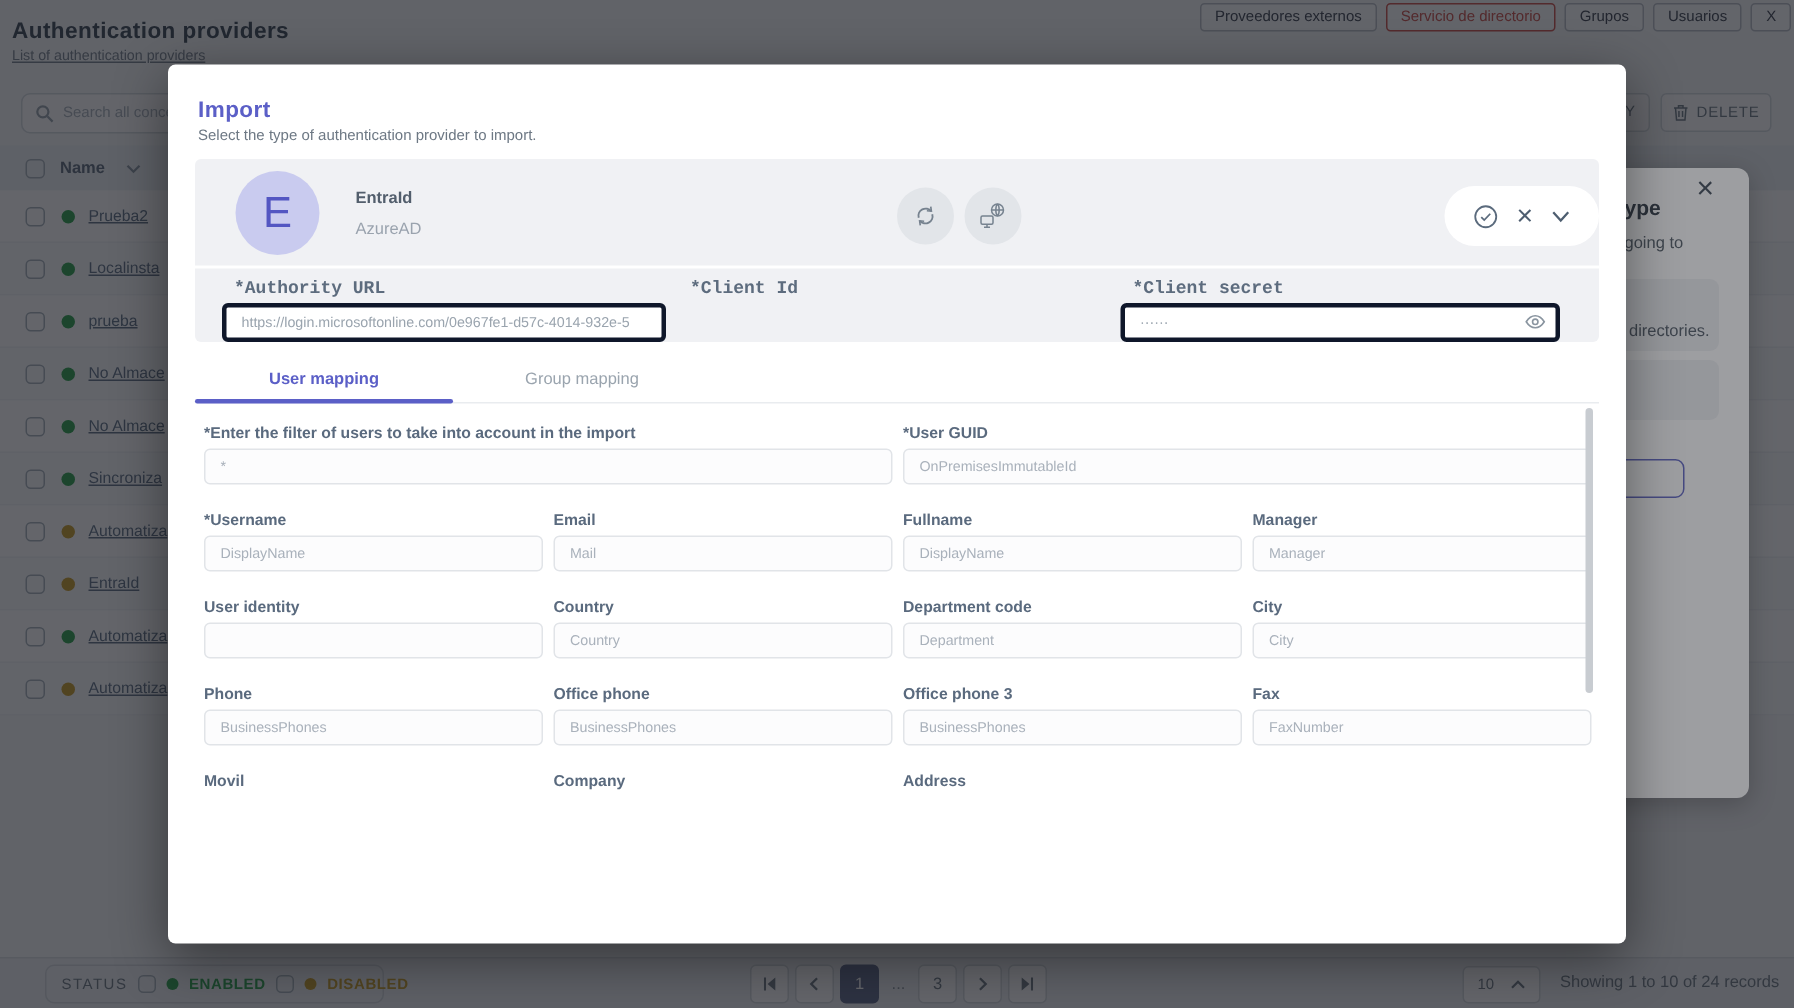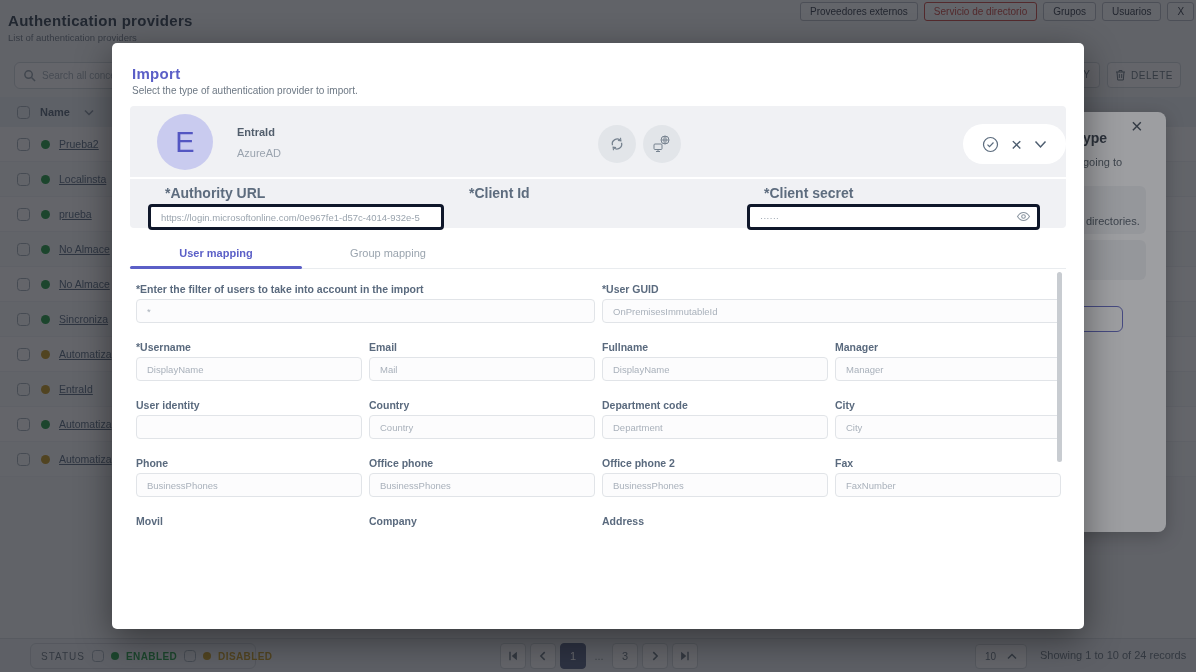--- a/index.html
+++ b/index.html
@@ -5,21 +5,21 @@
   * { margin:0; padding:0; box-sizing:border-box; }
   html,body { width:1196px; height:672px; overflow:hidden; }
   body { font-family:"Liberation Sans", sans-serif; background:#f6f7f9; position:relative; }
 
   
   .page { position:absolute; inset:0; z-index:0; }
   .top-tabs { position:absolute; left:800px; top:2px; display:flex; gap:6px; white-space:nowrap; }
   .chip { border:1px solid #b9bec6; background:#fdfdfe; color:#3c4350; font-size:10px; padding:3px 9px; border-radius:3px; }
   .chip-accent { color:#cd4f49; border-color:#cd4f49; }
   .page-title { position:absolute; left:8px; top:12px; font-size:15px; font-weight:700; color:#3a4654; letter-spacing:.3px; }
-  .page-subtitle { position:absolute; left:8px; top:32px; font-size:9.5px; color:#78828d; }
+  .page-subtitle { position:absolute; left:8px; top:32px; font-size:9.5px; color:#78828d;text-decoration:underline; }
   .search-box { position:absolute; left:14px; top:62px; width:205px; height:27px; background:#fff; border:1px solid #d5d9de; border-radius:6px; display:flex; align-items:center; padding:0 8px; gap:6px; }
   .search-box input { border:0; outline:0; background:transparent; font-size:10px; color:#49535f; width:150px; font-family:inherit; }
   .search-box input::placeholder { color:#a9b1bb; }
   .btn-frag { position:absolute; left:1040px; top:62px; width:60px; height:26px; background:#fff; border:1px solid #d5d9de; border-radius:4px; font-size:10px; color:#6f7a85; text-align:right; line-height:24px; padding-right:9px; }
   .btn-delete { position:absolute; left:1107px; top:62px; width:74px; height:26px; background:#fff; border:1px solid #d5d9de; border-radius:4px; display:flex; align-items:center; justify-content:center; gap:5px; font-size:10px; color:#6f7a85; letter-spacing:.5px; }
   .thead { position:absolute; left:0; top:97px; width:1196px; height:30px; background:#eef1f4; display:flex; align-items:center; }
   .thead .cb { margin-left:17px; }
   .thead-name { margin-left:10px; font-size:11px; font-weight:700; color:#5c6b7c; }
   .sort-ic { margin-left:14px; display:flex; }
   .tbody { position:absolute; left:0; top:127px; width:1196px; }
@@ -69,21 +69,21 @@
   .avatar { position:absolute; left:27px; top:8px; width:56px; height:56px; border-radius:50%; background:#c9cbef; display:flex; align-items:center; justify-content:center; font-size:29px; color:#5356c2; }
   .prov-name { position:absolute; left:107px; top:20px; font-size:11px; font-weight:600; color:#525e6c; }
   .prov-type { position:absolute; left:107px; top:41px; font-size:11px; color:#9aa3ae; }
   .icon-circle { position:absolute; width:38px; height:38px; border-radius:50%; background:#e2e5e9; display:flex; align-items:center; justify-content:center; }
   .ic-sync { left:468px; top:19px; }
   .ic-net { left:513px; top:19px; }
   .action-pill { position:absolute; left:833px; top:18px; width:103px; height:40px; background:#fff; border-radius:20px; display:flex; align-items:center; justify-content:center; gap:12px; }
   .pill-x { font-size:19px; color:#4e5e70; font-weight:300; line-height:1; }
   .card-fields { position:absolute; left:18px; top:136px; width:936px; height:49px; background:#f0f1f4; border-radius:0 0 4px 4px; }
   .cred { position:absolute; top:0; }
-  .cred-label { font-size:14px; color:#5d6c7e; margin:6px 0 3px 17px; font-weight:600; }
+  .cred-label { font-size:12px; color:#5d6c7e; margin:6px 0 3px 8px; font-weight:600;font-family:Liberation Mono, monospace; }
   .cred-input-wrap { position:relative; }
   .cred input { width:100%; height:26px; background:#fff; border:3px solid #0f172a; border-radius:4px; font-size:9.5px; color:#7b8591; padding:0 10px; outline:0; font-family:inherit; }
   .cred input::placeholder { color:#9aa4ae; }
   .eye { position:absolute; right:9px; top:6px; }
   .c1 { left:18px; width:296px; } .c2 { left:322px; width:289px; } .c3 { left:617px; width:293px; }
 
   .tabs { position:absolute; left:18px; top:195px; width:936px; height:31px; border-bottom:1px solid #e9ecef; display:flex; }
   .tab { position:relative; width:172px; text-align:center; font-size:11px; line-height:30px; color:#9aa4ae; }
   .tab.active { color:#5b5fc7; font-weight:700; }
   .tab.active::after { content:''; position:absolute; left:0; right:0; bottom:-1px; height:3px; background:#5b5fc7; border-radius:2px; }
@@ -343,21 +343,21 @@
         <div class="ffield"><div class="flabel">*Username</div><input class="finput" placeholder="DisplayName" style=""></div>
         <div class="ffield"><div class="flabel">Email</div><input class="finput" placeholder="Mail" style=""></div>
         <div class="ffield"><div class="flabel">Fullname</div><input class="finput" placeholder="DisplayName" style=""></div>
         <div class="ffield"><div class="flabel">Manager</div><input class="finput" placeholder="Manager" style=""></div>
         <div class="ffield"><div class="flabel">User identity</div><input class="finput" placeholder="" style=""></div>
         <div class="ffield"><div class="flabel">Country</div><input class="finput" placeholder="Country" style=""></div>
         <div class="ffield"><div class="flabel">Department code</div><input class="finput" placeholder="Department" style=""></div>
         <div class="ffield"><div class="flabel">City</div><input class="finput" placeholder="City" style=""></div>
         <div class="ffield"><div class="flabel">Phone</div><input class="finput" placeholder="BusinessPhones" style=""></div>
         <div class="ffield"><div class="flabel">Office phone</div><input class="finput" placeholder="BusinessPhones" style=""></div>
-        <div class="ffield"><div class="flabel">Office phone 2</div><input class="finput" placeholder="BusinessPhones" style=""></div>
+        <div class="ffield"><div class="flabel">Office phone 3</div><input class="finput" placeholder="BusinessPhones" style=""></div>
         <div class="ffield"><div class="flabel">Fax</div><input class="finput" placeholder="FaxNumber" style=""></div>
         <div class="ffield">
           <div class="flabel">Movil</div>
         </div>
         <div class="ffield">
           <div class="flabel">Company</div>
         </div>
         <div class="ffield">
           <div class="flabel">Address</div>
         </div>

